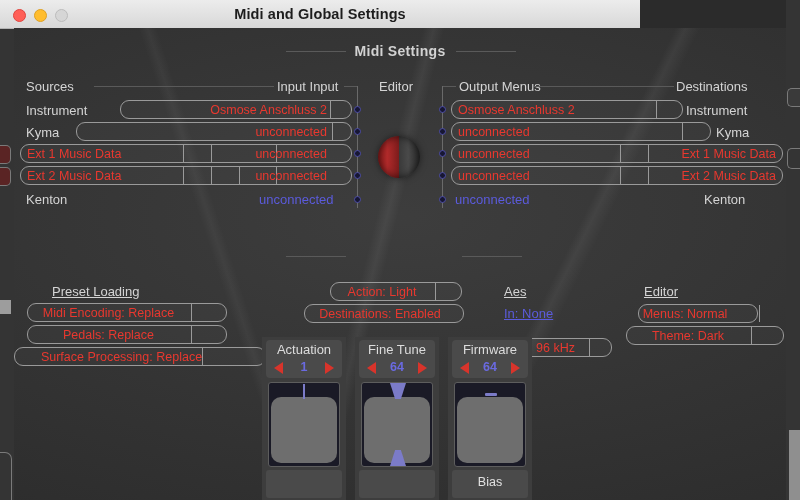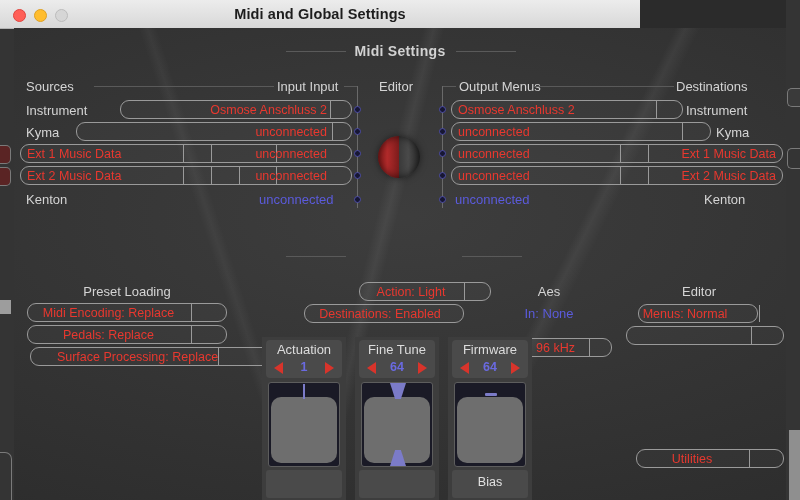--- a/index.html
+++ b/index.html
@@ -39,21 +39,21 @@
       linear-gradient(116deg,rgba(255,255,255,0) 66%,rgba(255,255,255,.05) 67%,rgba(255,255,255,0) 68.5%),
       radial-gradient(ellipse 120% 90% at 50% 40%,rgba(255,255,255,.03),rgba(0,0,0,.25));}
 
   
   .section-head{position:absolute;width:100%;text-align:center;
     font-size:14px;font-weight:bold;color:#d2d2d2;letter-spacing:.3px;}
   .rule{position:absolute;height:1px;background:#5a5a5a;}
 
   
   .lbl{position:absolute;color:#d4d4d4;font-size:13px;white-space:nowrap;}
-  .lbl.center{text-align:center;}
+  .lbl.center{text-align:left;text-decoration:underline;}
   .red{color:#e8382f;}
   .blue{color:#5b5bdc;}
   .white{color:#d4d4d4;}
 
   
   .pill{position:absolute;box-sizing:border-box;border:1px solid #9a9a9a;
     border-radius:9px;background:rgba(255,255,255,.022);height:19px;}
   .pill .txt{position:absolute;left:0;right:0;top:0;bottom:0;
     display:flex;align-items:center;font-size:12.5px;white-space:nowrap;}
   .pill .txt.r{justify-content:flex-end;padding-right:6px;}
@@ -209,26 +209,26 @@
 
     <div class="lbl center" style="left:38px;top:256px;width:150px;">Preset Loading</div>
     <div class="pill" style="left:13px;top:275px;width:200px;">
       <div class="divider" style="left:163px;"></div>
       <div class="txt c red" style="right:37px;">Midi Encoding: Replace</div>
     </div>
     <div class="pill" style="left:13px;top:297px;width:200px;">
       <div class="divider" style="left:163px;"></div>
       <div class="txt c red" style="right:37px;">Pedals: Replace</div>
     </div>
-    <div class="pill" style="left:16px;top:319px;width:252px;padding-left:22px;">
+    <div class="pill" style="left:0px;top:319px;width:252px;padding-left:22px;">
       <div class="divider" style="left:187px;"></div>
       <div class="txt c red" style="right:37px;">Surface Processing: Replace</div>
     </div>
 
-    <div class="pill" style="left:316px;top:254px;width:132px;margin-left:29px;">
+    <div class="pill" style="left:316px;top:254px;width:132px;">
       <div class="divider" style="left:104px;"></div>
       <div class="txt c red" style="right:28px;">Action: Light</div>
     </div>
     <div class="pill" style="left:290px;top:276px;width:160px;">
       <div class="txt c red" style="right:8px;">Destinations: Enabled</div>
     </div>
 
     <div class="lbl center" style="left:490px;top:256px;width:90px;">Aes</div>
     <div class="lbl blue center" style="left:490px;top:278px;width:90px;">In: None</div>
     <div class="pill" style="left:482px;top:310px;width:116px;">
@@ -236,20 +236,21 @@
       <div class="txt c red" style="right:24px;">Out: 96 kHz</div>
     </div>
 
     <div class="lbl center" style="left:630px;top:256px;width:110px;">Editor</div>
     <div class="pill" style="left:624px;top:276px;width:120px;">
       <div class="divider" style="left:120px;"></div>
       <div class="txt c red" style="right:26px;">Menus: Normal</div>
     </div>
     <div class="pill" style="left:612px;top:298px;width:158px;">
       <div class="divider" style="left:124px;"></div>
+      <div class="txt c red" style="right:34px;">Theme: Dark</div>
     </div>
 
     <div class="mod" style="left:248px;top:309px;width:84px;height:163px;">
       <div class="mod-head" style="left:4px;top:3px;width:76px;height:38px;">
         <div class="mod-title">Actuation</div>
         <div class="arrow l" style="left:8px;"></div>
         <div class="mod-val">1</div>
         <div class="arrow r" style="right:8px;"></div>
       </div>
       <div class="track" style="left:6px;top:45px;width:72px;height:85px;">
@@ -287,19 +288,15 @@
       </div>
       <div class="track" style="left:6px;top:45px;width:72px;height:85px;">
         <div class="knob" style="left:2px;top:14px;right:2px;height:66px;"></div>
         <div class="tick" style="left:30px;top:10px;width:12px;height:3px;border-radius:1px;"></div>
       </div>
       <div class="mod-foot" style="left:4px;top:133px;width:76px;height:28px;">
         <div class="mod-foot-lbl" style="top:5px;">Bias</div>
       </div>
     </div>
 
-    <div class="pill" style="left:622px;top:421px;width:148px;">
-      <div class="divider" style="left:112px;"></div>
-      <div class="txt c red" style="right:36px;">Utilities</div>
-    </div>
 
   </div>
 </div>
 
 </body></html>

